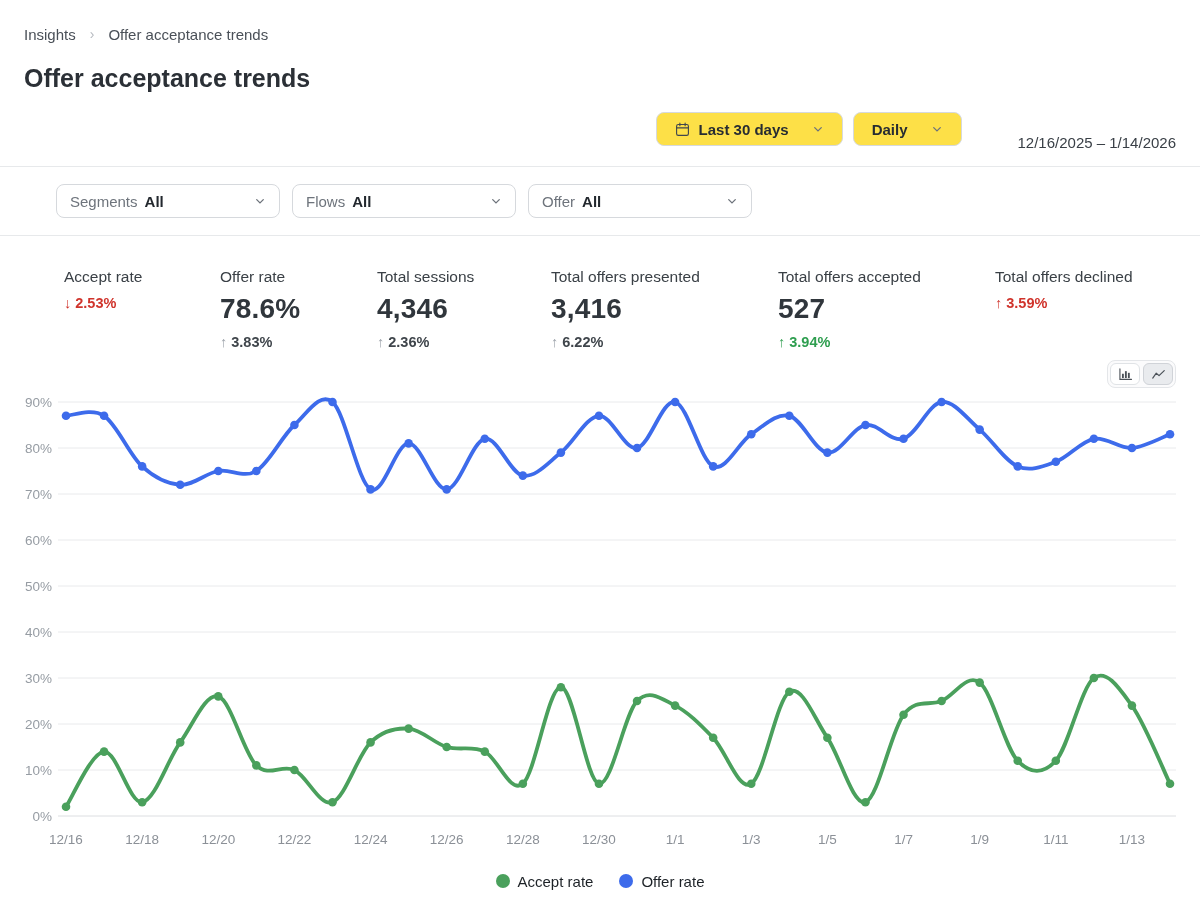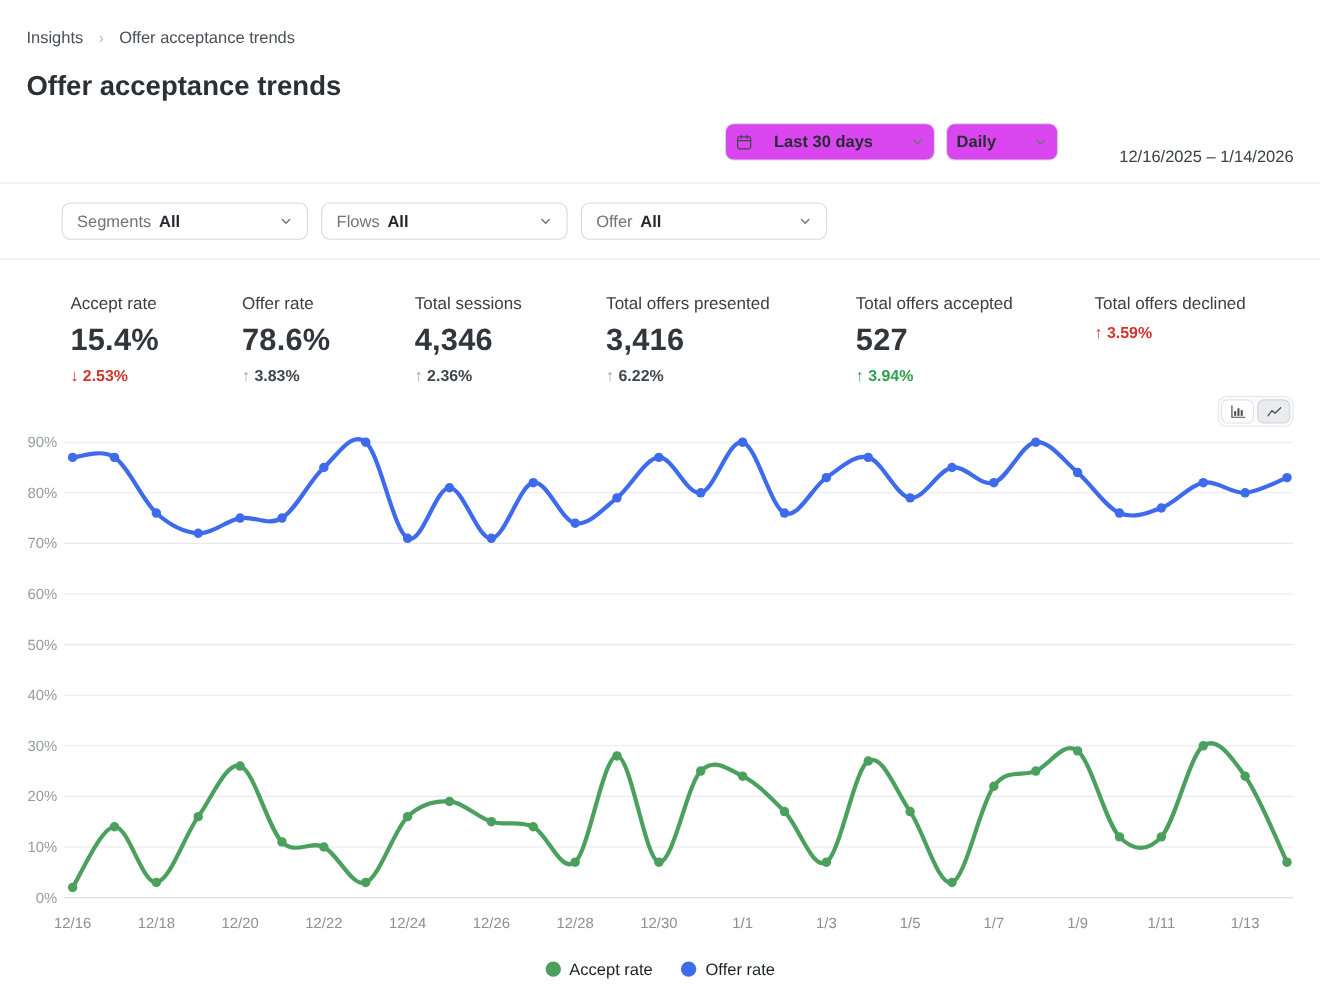--- a/index.html
+++ b/index.html
@@ -15,23 +15,23 @@
   .breadcrumb { display: flex; align-items: flex-start; gap: 14px; font-size: 15px; color: #4a5058; height: 20px; }
   .breadcrumb .sep { color: #b6bac0; font-size: 14px; }
   .breadcrumb .crumb { cursor: pointer; }
 
   
   h1.page-title { margin-top: 18px; font-size: 25px; font-weight: 700; color: #2b3036; height: 32px; }
 
   
   .controls-row { margin-top: 16px; height: 34px; display: flex; justify-content: flex-end; align-items: center; gap: 10px; }
   .ctl-btn {
-    display: inline-flex; align-items: center; gap: 20px; height: 34px;
-    border: 1px solid #d6d9dd; border-radius: 8px; background: #d946ef;
-    padding: 0 9px; font-size: 15px; font-weight: 600; color: #272c32; cursor: pointer;
+    display: inline-flex; align-items: center; gap: 9px; height: 34px;
+    border: 1px solid #d6d9dd; border-radius: 8px; background: #fde047;
+    padding: 0 18px; font-size: 15px; font-weight: 600; color: #272c32; cursor: pointer;
     font-family: inherit;
   }
   .ctl-btn .chev { margin-left: 14px; display: inline-flex; }
   .date-range-text { font-size: 15px; color: #3a4047; margin-left: 46px; font-weight: 400; margin-top: 26px; }
 
   .divider { height: 1px; background: #e7e9eb; margin: 0 -24px; }
   .divider.top { margin-top: 20px; }
   .divider.mid { margin-top: 17px; }
 
   
@@ -141,21 +141,20 @@
         </svg>
     </span>
   </button>
 </div>
 
 <div class="divider mid"></div>
 
 <div class="kpi-row">
   <div class="kpi-card">
     <div class="kpi-label">Accept rate</div>
-    <div class="kpi-value">15.4%</div>
     <div class="kpi-change">
       <span class="arrow" style="color: rgb(208, 52, 44);">↓</span>
       <span class="val" style="color: rgb(208, 52, 44);">2.53%</span>
     </div>
   </div>
   <div class="kpi-card">
     <div class="kpi-label">Offer rate</div>
     <div class="kpi-value">78.6%</div>
     <div class="kpi-change">
       <span class="arrow" style="color: rgb(154, 160, 168);">↑</span>

